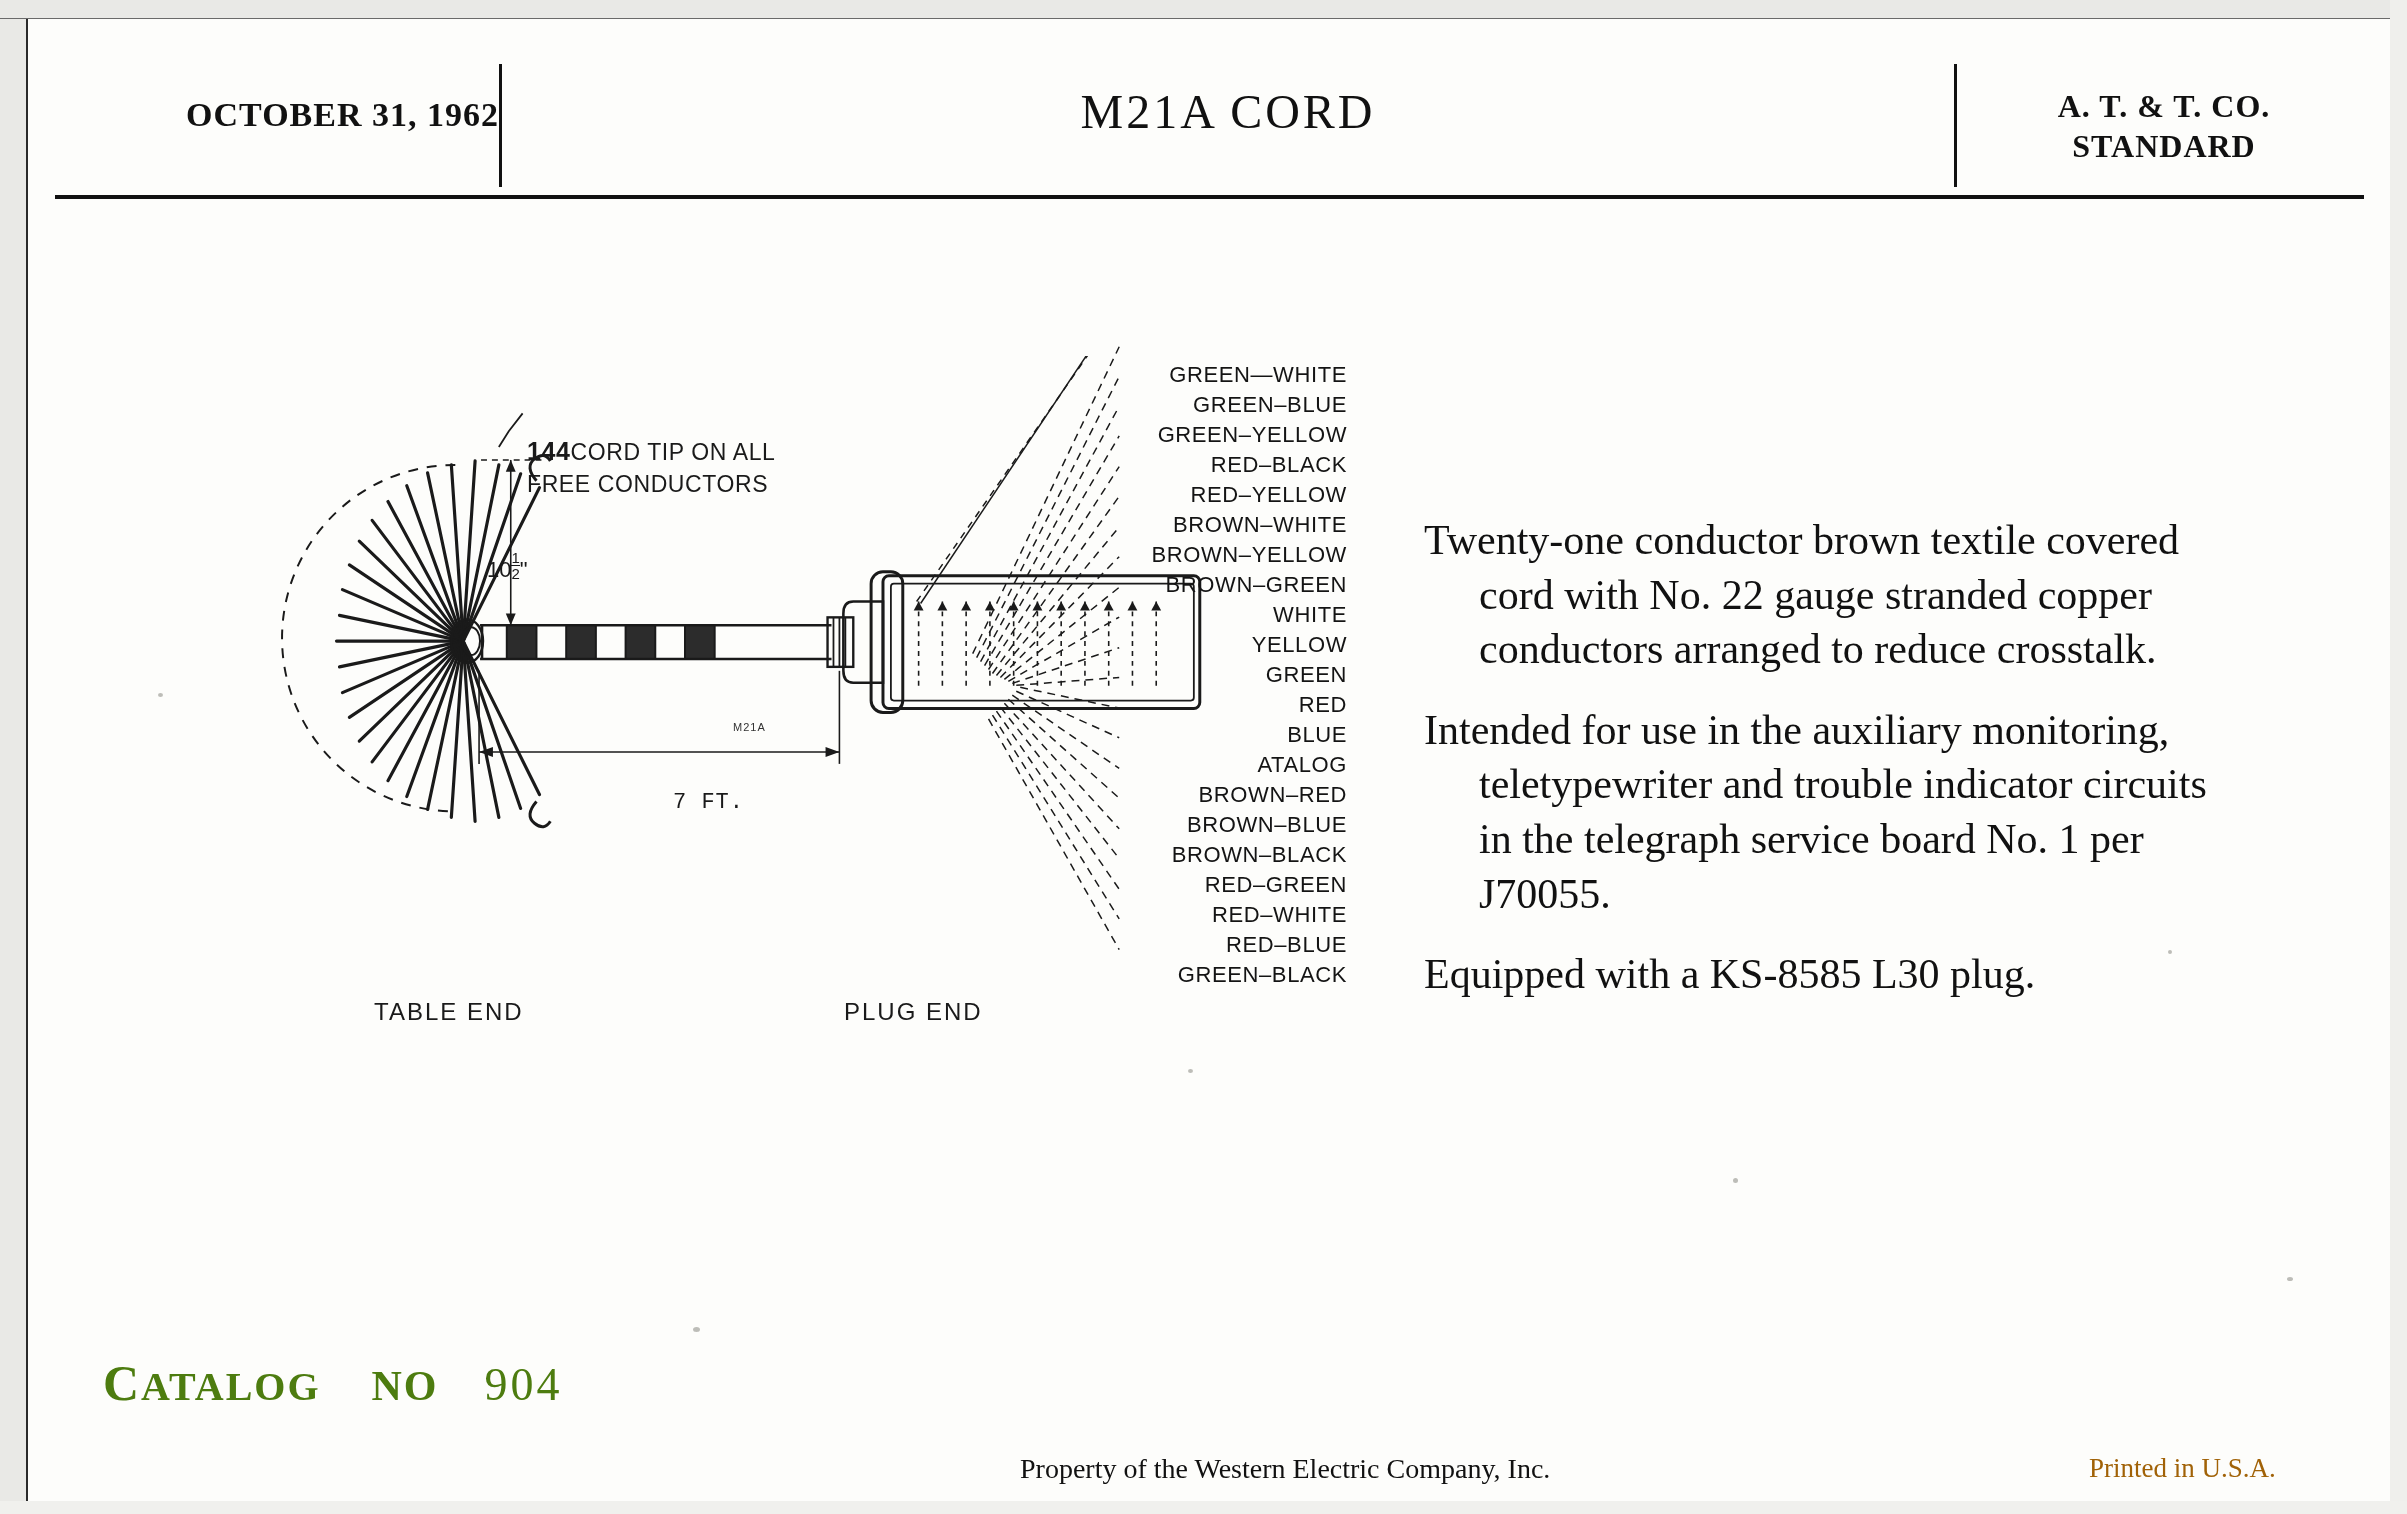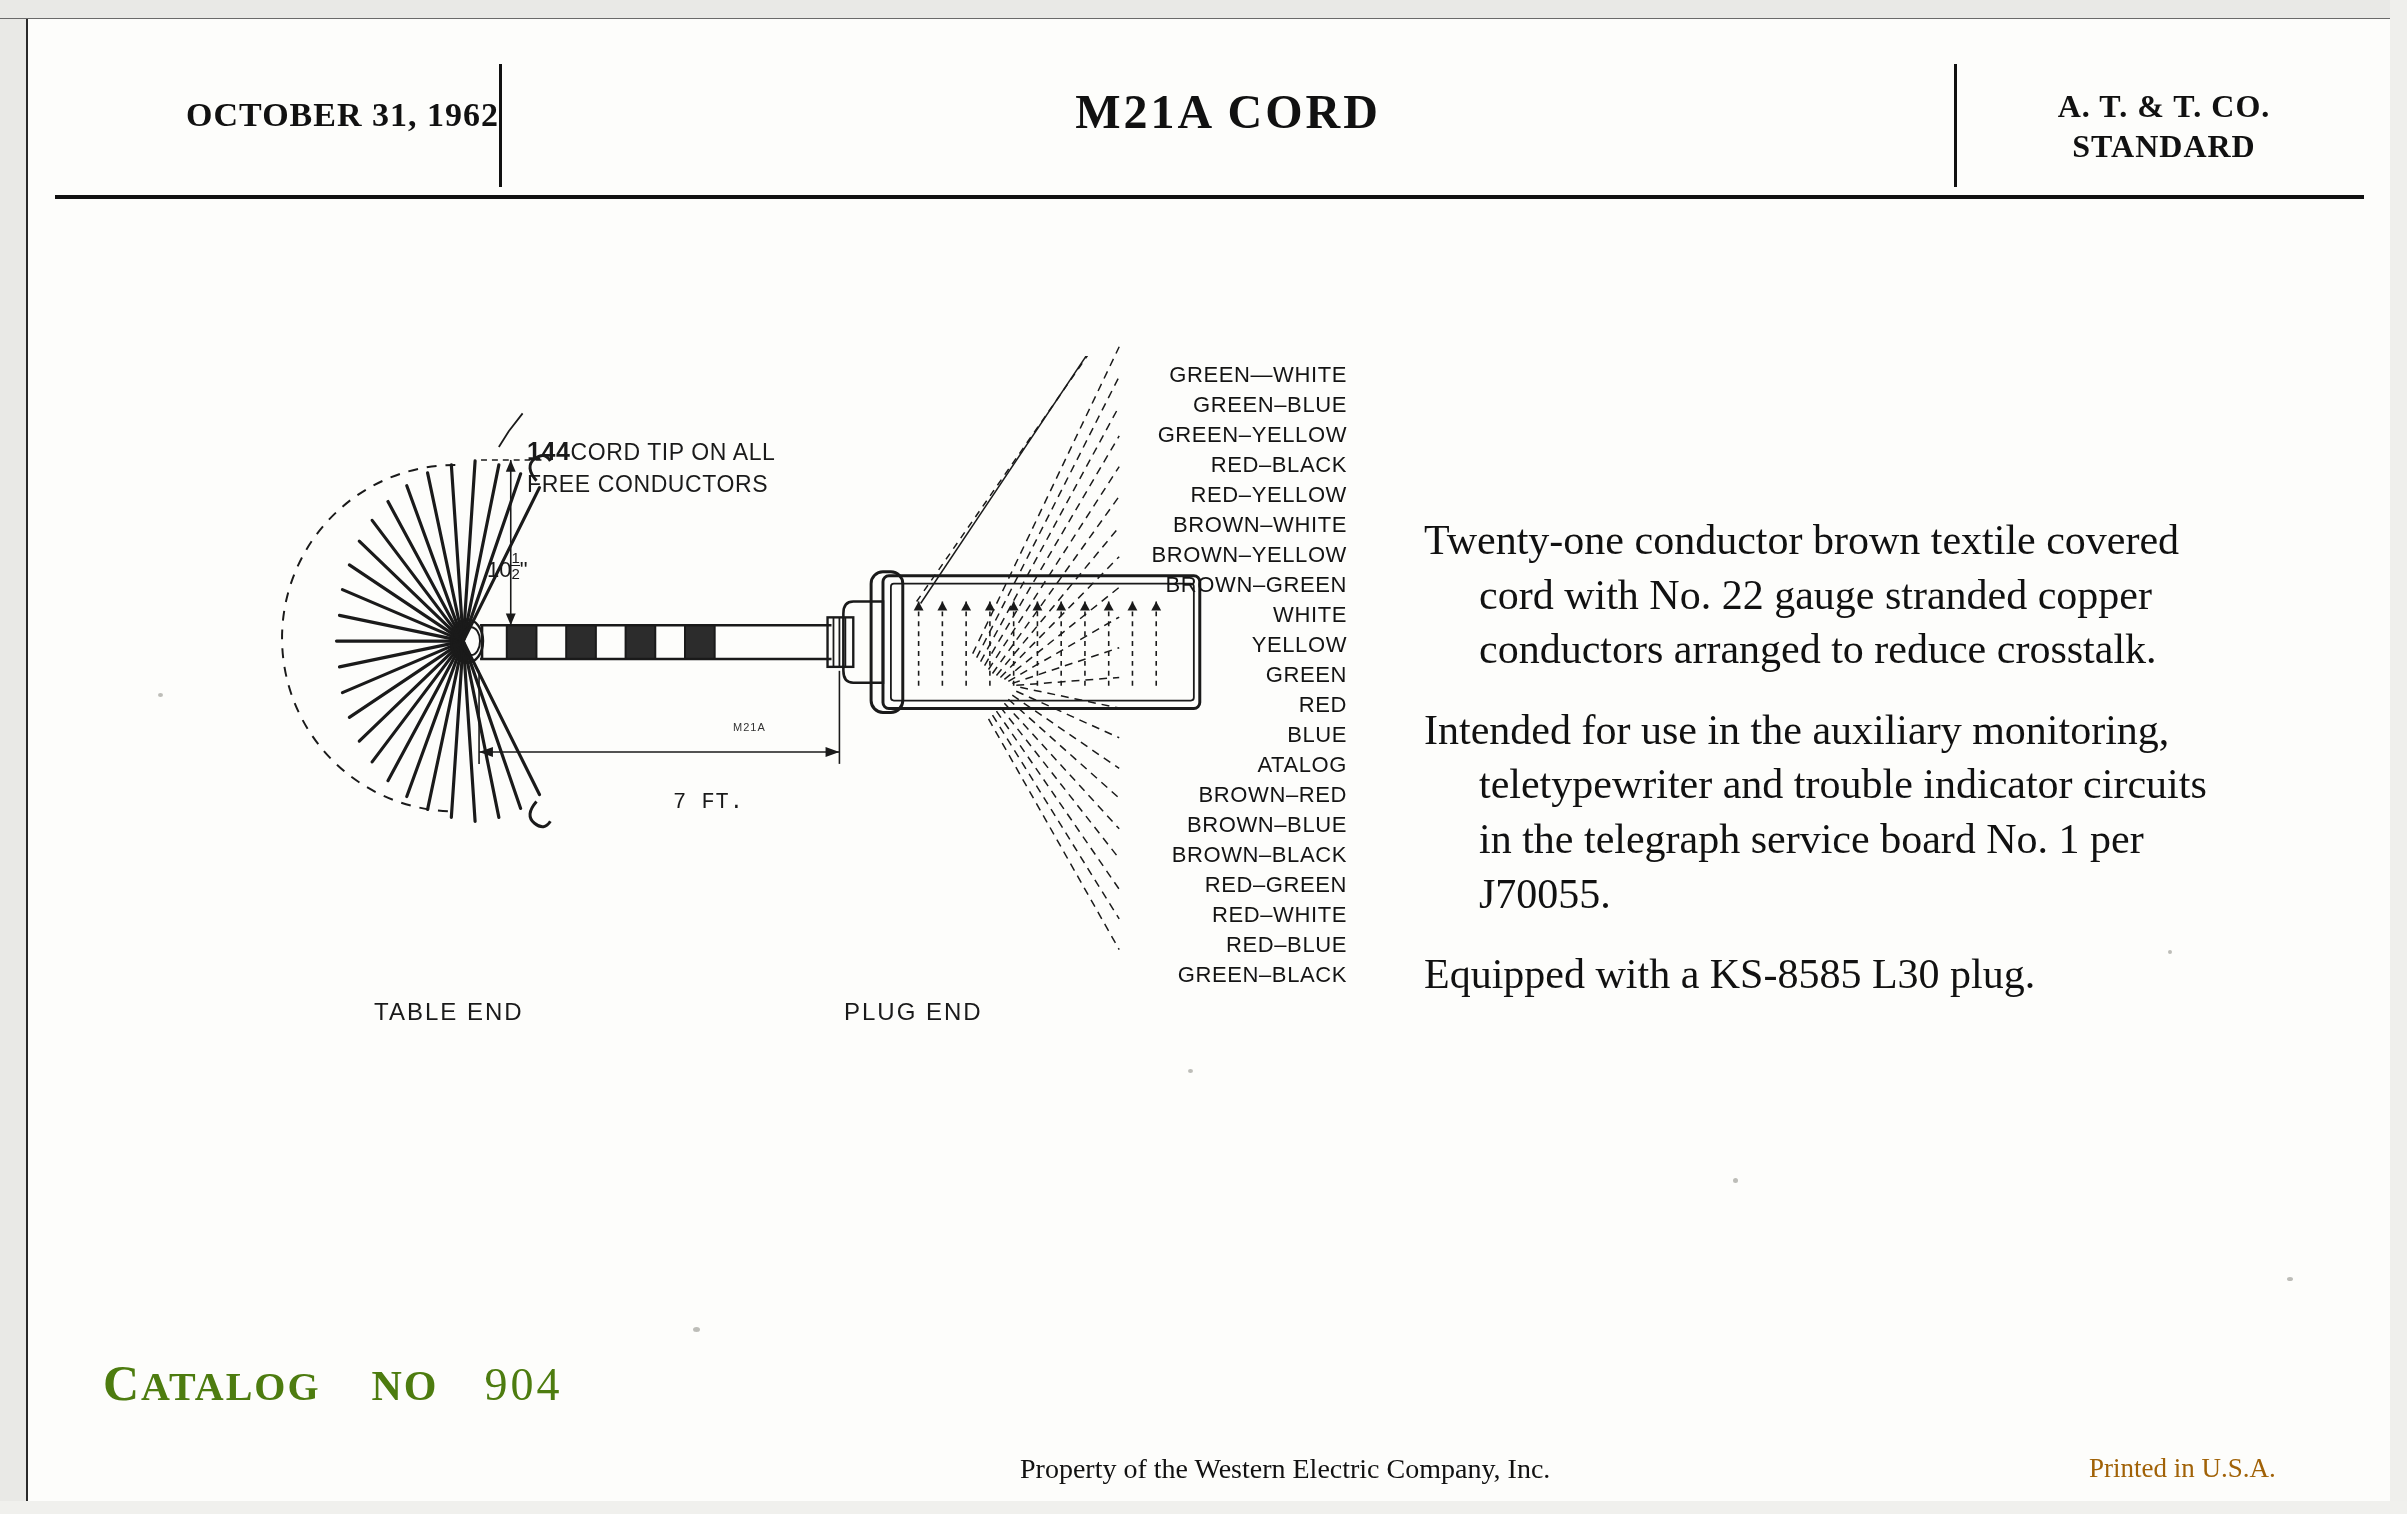--- a/index.html
+++ b/index.html
@@ -83,21 +83,21 @@
     letter-spacing: 1px;
     color: #111;
   }
   .header-title {
     position: absolute;
     left: 455px;
     top: 36px;
     width: 1436px;
     text-align: center;
     font-family: "Liberation Serif", serif;
-    font-weight: bold;
+    font-weight: normal;
     font-size: 48px;
     letter-spacing: 3px;
     color: #111;
   }
   .header-company {
     position: absolute;
     left: 1911px;
     top: 38px;
     width: 396px;
     text-align: center;

